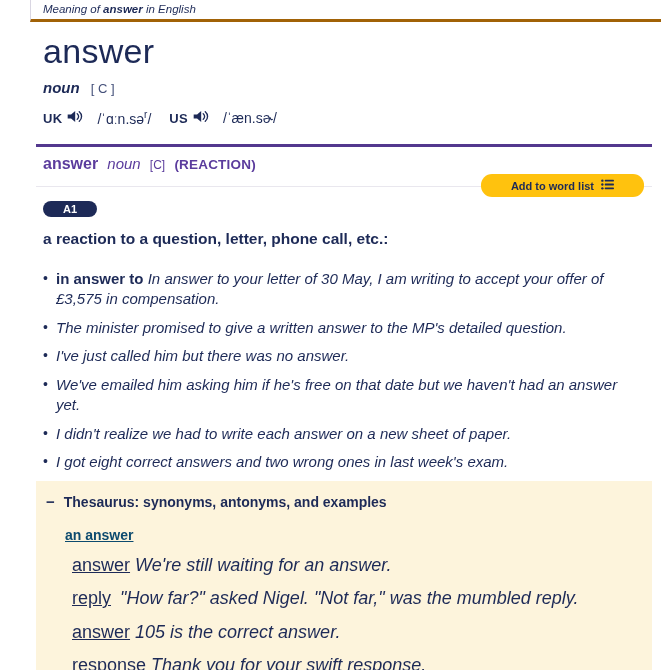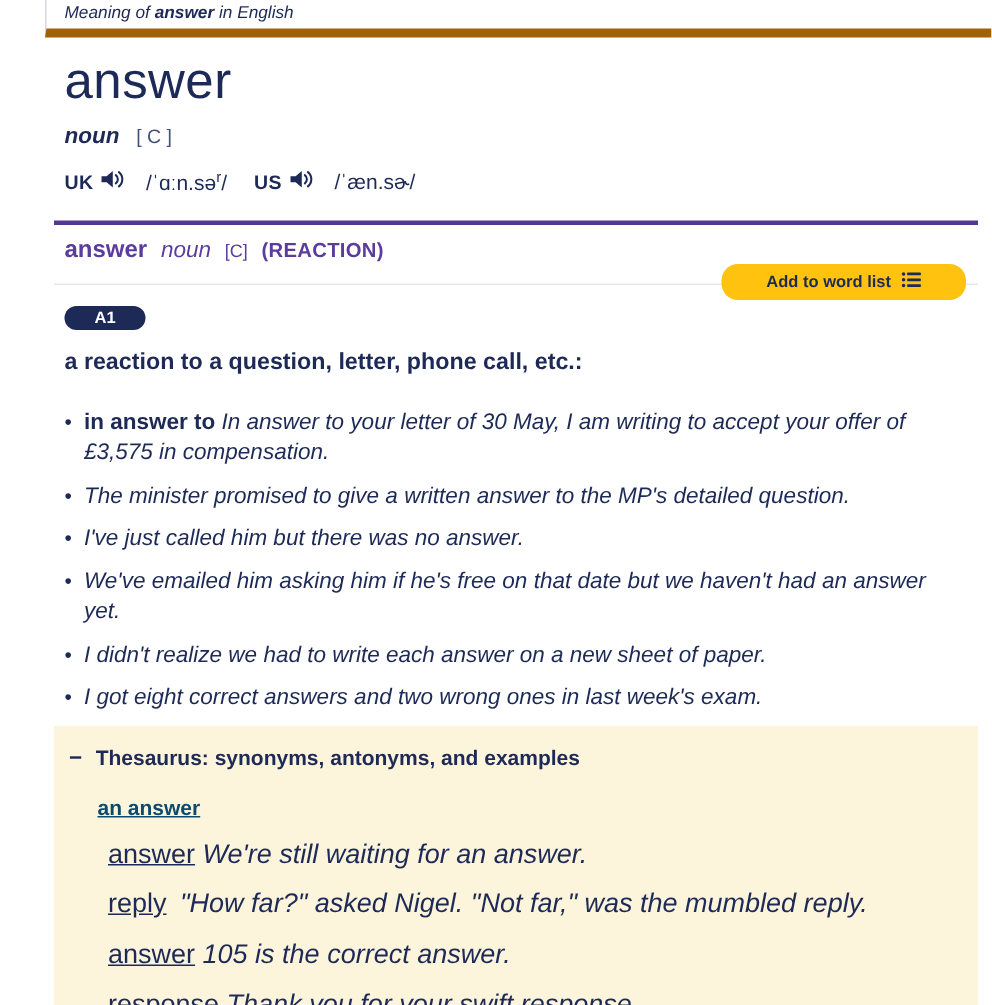--- a/index.html
+++ b/index.html
@@ -6,21 +6,21 @@
   body {
     width:661px; height:670px; overflow:hidden;
     background:#ffffff;
     color:#1d2a57;
     font-family:"Liberation Sans","DejaVu Sans",sans-serif;
     -webkit-font-smoothing:antialiased;
   }
   .breadcrumb {
     margin-left:30px;
     border-left:1px solid #d9d6e2;
-    border-bottom:6px solid #a16207;
+    border-bottom:3px solid #a16207;
     padding:3px 0 4px 12px;
     font-size:11.5px;
     font-style:italic;
     color:#1d2a57;
   }
   .breadcrumb .bc-word { font-weight:bold; }
   .content { margin-left:36px; width:616px; }
   h1.headword {
     font-size:34px; font-weight:400; letter-spacing:0.3px;
     margin:10px 0 2px; padding-left:7px; color:#1d2a57;

